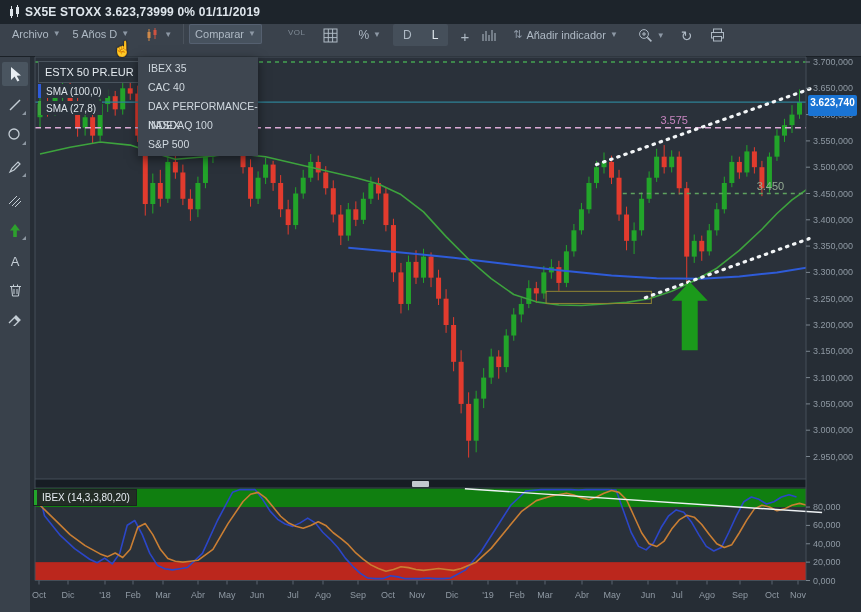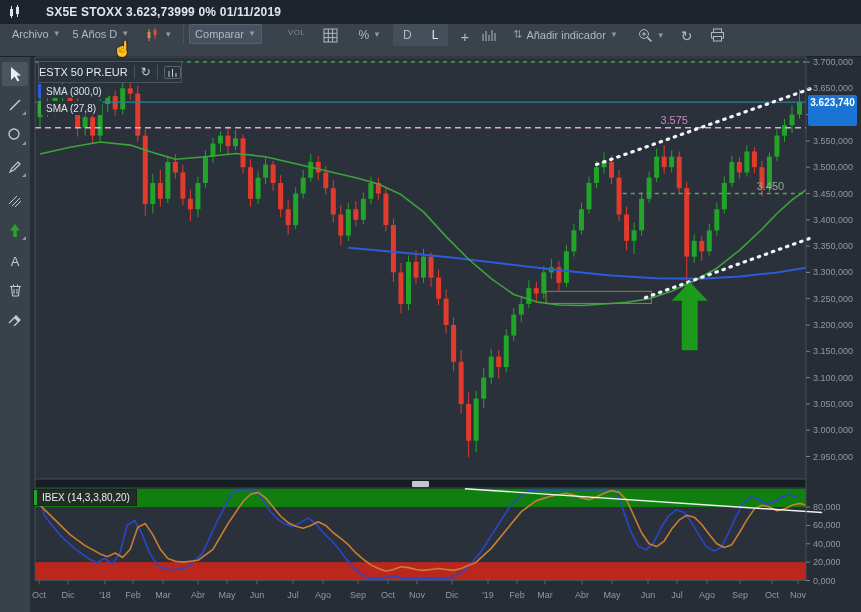--- a/index.html
+++ b/index.html
@@ -1,20 +1,20 @@
 <!DOCTYPE html>
 <html><head>
 <meta charset="utf-8">
 <style>
   html,body{margin:0;padding:0;background:#20262d;}
   #app{position:relative;width:861px;height:612px;background:#262d35;overflow:hidden;
        font-family:"Liberation Sans",sans-serif;-webkit-font-smoothing:antialiased;}
   
   #titlebar{position:absolute;left:0;top:0;width:861px;height:24px;background:#1d242b;
-    display:flex;align-items:center;gap:24px;padding-left:8px;box-sizing:border-box;}
+    display:flex;align-items:center;gap:3px;padding-left:8px;box-sizing:border-box;}
   #titlebar .title{color:#dfe6ec;font-size:12px;font-weight:bold;letter-spacing:.2px;}
   
   #toolbar{position:absolute;left:0;top:24px;width:861px;height:33px;background:#3a424c;
     display:flex;align-items:flex-start;box-sizing:border-box;padding-left:6px;border-bottom:1px solid #1b2127;}
   .tbtn{color:#aeb9c4;font-size:11px;display:flex;align-items:center;gap:4px;
     padding:4px 6px;border-radius:2px;white-space:nowrap;}
   .caret{font-size:8px;color:#8d98a5;line-height:1;}
   .pressed{background:#47525e;box-shadow:inset 0 0 0 1px #556070;}
   .tsep{width:1px;height:20px;background:#4a525c;margin:0 5px;}
   .dlgroup{background:#454f5a;border-radius:2px;display:flex;margin:0 6px;}
@@ -25,31 +25,31 @@
   #toolrail{position:absolute;left:0;top:57px;width:30px;height:555px;background:#39414b;}
   .rtool{position:absolute;left:2px;width:26px;height:24px;display:flex;align-items:center;justify-content:center;}
   .rtool.selected{background:#4a5560;border-radius:2px;}
   .subtri{position:absolute;right:2px;bottom:2px;width:0;height:0;
     border-left:4px solid transparent;border-bottom:4px solid #8d97a2;}
   
   #chartsvg{position:absolute;left:0;top:0;z-index:1;}
   
   .ovl{position:absolute;z-index:3;}
   #legend1{left:38px;top:61px;height:20px;background:#2a323b;border:1px solid #4a545e;
-    display:flex;align-items:center;color:#e4eaef;font-size:11px;padding:0 0;gap:6px;}
+    display:flex;align-items:center;color:#e4eaef;font-size:11px;padding:0 6px;gap:6px;}
   .lsep{width:1px;height:14px;background:#4a545e;}
   .lbtn{display:flex;align-items:center;justify-content:center;color:#c2ccd5;font-size:12px;}
   .lchart{border:1px solid #5a646e;padding:1px 2px;border-radius:2px;}
   .smarow{display:flex;align-items:center;height:14px;background:#2a323b;color:#dbe2e8;
     font-size:10px;padding-right:6px;gap:5px;}
   .smabar{width:3px;height:14px;}
   #dropdown{left:138px;top:57px;width:120px;background:#3e4650;z-index:5;
     box-shadow:0 3px 10px rgba(0,0,0,.5);padding:2px 0;}
   .ditem{height:19px;line-height:19px;padding-left:10px;color:#d0d8df;font-size:10.5px;}
-  #pricebadge{left:808px;top:95px;width:49px;height:31px;background:#1a74d4;border-radius:2px;
+  #pricebadge{left:808px;top:95px;width:49px;height:21px;background:#1a74d4;border-radius:2px;
     color:#fff;font-size:10px;font-weight:bold;text-align:center;line-height:15px;z-index:4;}
   #sstolabel{left:33px;top:489px;height:15px;background:#232d26;display:flex;align-items:center;
     gap:5px;color:#e6ecf1;font-size:10px;padding-right:6px;border:1px solid #1a2320;}
   #sstolabel .smabar{height:15px;background:#23a52b;}
   #handle{left:412px;top:481px;width:17px;height:6px;background:#c2c8ce;border-radius:1px;z-index:4;}
   #cursor{left:113px;top:40px;color:#eef1f4;font-size:15px;z-index:6;text-shadow:0 0 2px #000;}
 </style>
 </head>
 <body>
 
@@ -577,27 +577,34 @@
     <span class="lbtn lchart">
       <svg width="11" height="9" viewBox="0 0 11 9" stroke="#c2ccd5">
           <line x1="2" y1="9" x2="2" y2="3"></line>
           <line x1="5.5" y1="9" x2="5.5" y2="1"></line>
           <line x1="9" y1="9" x2="9" y2="5"></line>
         </svg>
     </span>
   </div>
   <div class="smarow ovl" style="left:38px;top:84px">
     <span class="smabar" style="background:#2e5bd8"></span>
-    <span>SMA (300,0)</span>
+    <span>SMA (100,0)</span>
   </div>
   <div class="smarow ovl" style="left:38px;top:101px">
     <span class="smabar" style="background:#3da33d"></span>
     <span>SMA (27,8)</span>
   </div>
 
+  <div id="dropdown" class="ovl">
+      <div class="ditem">IBEX 35</div>
+      <div class="ditem">CAC 40</div>
+      <div class="ditem">DAX PERFORMANCE-INDEX</div>
+      <div class="ditem">NASDAQ 100</div>
+      <div class="ditem">S&amp;P 500</div>
+    </div>
 
   <div id="pricebadge" class="ovl">3.623,740</div>
 
   <div id="sstolabel" class="ovl">
     <span class="smabar"></span>
     <span>IBEX (14,3,3,80,20)</span>
   </div>
 
   <div id="handle" class="ovl"></div>
 

